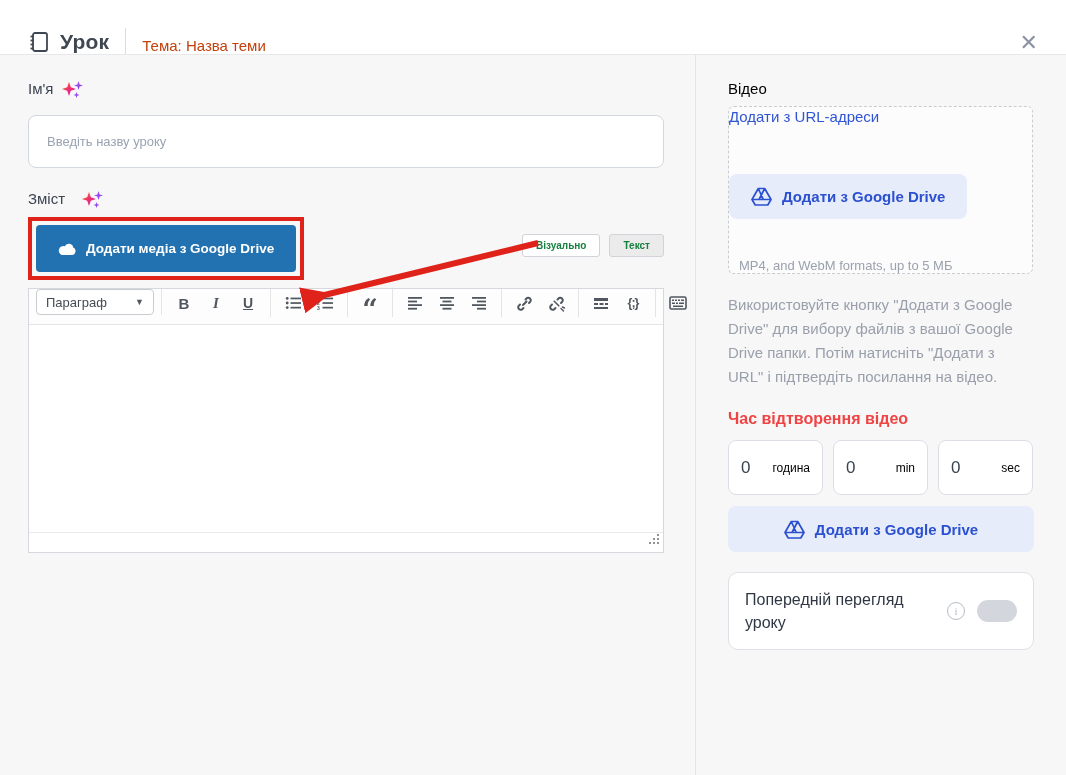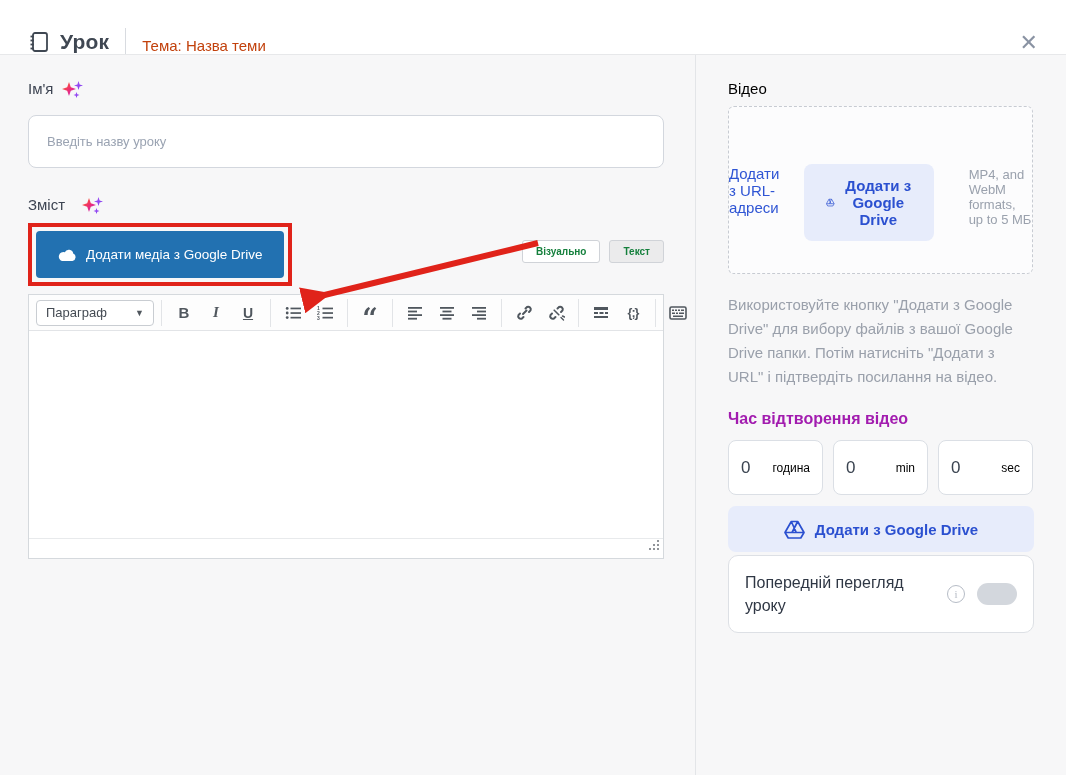--- a/index.html
+++ b/index.html
@@ -31,44 +31,44 @@
   .sparkles { display:inline-flex; }
 
   
   .name-input {
     margin-top:13px; width:636px; height:53px; background:#fff;
     border:1px solid #d3d7de; border-radius:8px; padding:0 18px;
     font-size:13px; color:#3d4452; font-family:"Liberation Sans",sans-serif; outline:none;
   }
   .name-input::placeholder { color:#9aa3b2; }
 
-  .content-label { margin-top:28px;gap:16px; }
+  .content-label { margin-top:22px;gap:16px; }
 
   
   .media-row { margin-top:3px; display:flex; align-items:center; height:67px; }
   .red-box { border:4px solid #e0231a; padding:4px; background:transparent; }
   .gdrive-media-btn {
     display:flex; align-items:center; gap:9px;
     background:#2271b1; color:#fff; border:none; border-radius:4px;
-    height:47px; padding:0 22px; font-size:13.5px; font-weight:400;
+    height:47px; padding:0 22px; font-size:13.5px; font-weight:700;
     font-family:"Liberation Sans",sans-serif; cursor:pointer;
   }
   .tabs { margin-left:auto; display:flex; gap:9px; margin-bottom:6px; }
   .tab {
     border:1px solid #d0d3d8; border-radius:3px; padding:5px 13px;
     font-size:10px; font-weight:700; color:#15803d; cursor:pointer;
     font-family:"Liberation Sans",sans-serif;
   }
   .tab.visual { background:#ffffff; }
   .tab.text  { background:#ebebec; }
 
   
   .editor { margin-top:6px; width:636px; border:1px solid #d5d9dd; background:#fff; }
   .toolbar {
-    height:36px; display:flex; align-items:center; background:#fdfdfd;
+    height:36px; display:flex; align-items:flex-start; background:#fdfdfd;
     border-bottom:1px solid #e2e4e7;
   }
   .tb-group { display:flex; align-items:center; padding:0 7px; border-right:1px solid #e2e4e7; gap:2px; }
   .tb-group:last-child { border-right:none; }
   .para-select {
     display:flex; align-items:center; justify-content:space-between;
     width:118px; height:26px; border:1px solid #c9cdd2; border-radius:4px;
     background:#fff; padding:0 9px; font-size:13px; color:#444b53; cursor:pointer;
   }
   .para-select .caret { font-size:9px; color:#50575e; }
@@ -87,47 +87,47 @@
   .resize-grip { position:absolute; right:3px; bottom:3px; }
 
   
   .arrow-overlay { position:absolute; left:282px; top:176px; pointer-events:none; }
 
   
   .sb-label { font-size:15px; color:#000000; }
   .video-dropzone {
     margin-top:9px; height:168px; background:#fcfcfd;
     border:1px dashed #c7cbd2; border-radius:6px;
-    display:flex; flex-direction:row; align-items:center; justify-content:center;gap:25px;
+    display:flex; flex-direction:column; align-items:flex-start; justify-content:center;gap:25px;
   }
   .url-link { color:#2f55d4; font-size:15px; font-weight:500; cursor:pointer; }
   .gdrive-btn {
     margin-top:24px; display:flex; align-items:center; justify-content:center; gap:10px;
     background:#e7ecfb; border:none; border-radius:8px;
     padding:13px 22px; color:#2b50d0; font-size:15px; font-weight:700;
     font-family:"Liberation Sans",sans-serif; cursor:pointer;
   }
   .formats-note { margin-top:14px; font-size:13px; color:#9aa1ad;padding-left:10px; }
   .help-text { margin-top:19px; font-size:15px; line-height:24px; color:#9aa0ab; }
-  .sb-heading { margin-top:21px; font-size:16px; font-weight:700; color:#a21caf; }
+  .sb-heading { margin-top:21px; font-size:16px; font-weight:700; color:#ef4444; }
   .time-row { margin-top:12px; display:flex; gap:10px; }
   .time-field {
     width:95px; height:55px; background:#fff; border:1px solid #dbdfe5; border-radius:8px;
     display:flex; align-items:center; justify-content:space-between; padding:0 12px;
   }
   .time-value { font-size:17px; color:#3a4350; }
   .time-unit { font-size:12px; color:#000000; }
   .files-btn {
     margin-top:11px; width:306px; height:46px;
     display:flex; align-items:center; justify-content:center; gap:10px;
     background:#e7ecfb; border:none; border-radius:8px;
     color:#2b50d0; font-size:15px; font-weight:700; font-family:"Liberation Sans",sans-serif; cursor:pointer;
   }
   .preview-card {
-    margin-top:3px; width:306px; height:78px; background:#fff;
+    margin-top:20px; width:306px; height:78px; background:#fff;
     border:1px solid #dde0e5; border-radius:10px;
     display:flex; align-items:center; padding:0 16px; gap:12px;
   }
   .preview-label { font-size:16px; color:#2f3744; line-height:23px; flex:1; }
   .info-icon {
     width:18px; height:18px; border:1.5px solid #b6bcc6; border-radius:50%;
     color:#b6bcc6; font-size:11px; display:flex; align-items:center; justify-content:center;
     font-family:"Liberation Serif",serif; flex:none;
   }
   .toggle { width:40px; height:22px; border-radius:11px; background:#d3d7dd; flex:none; cursor:pointer; }

